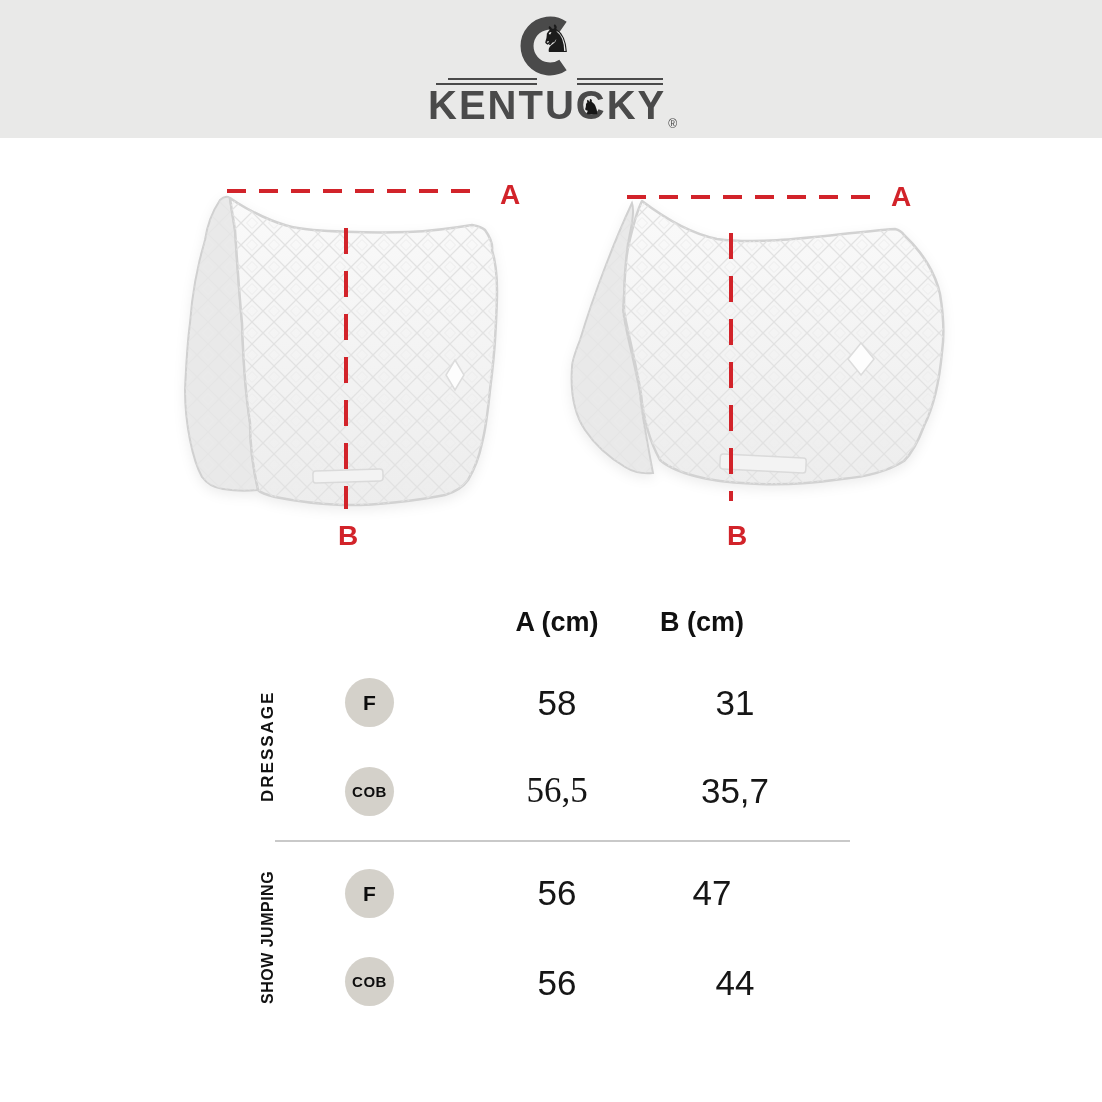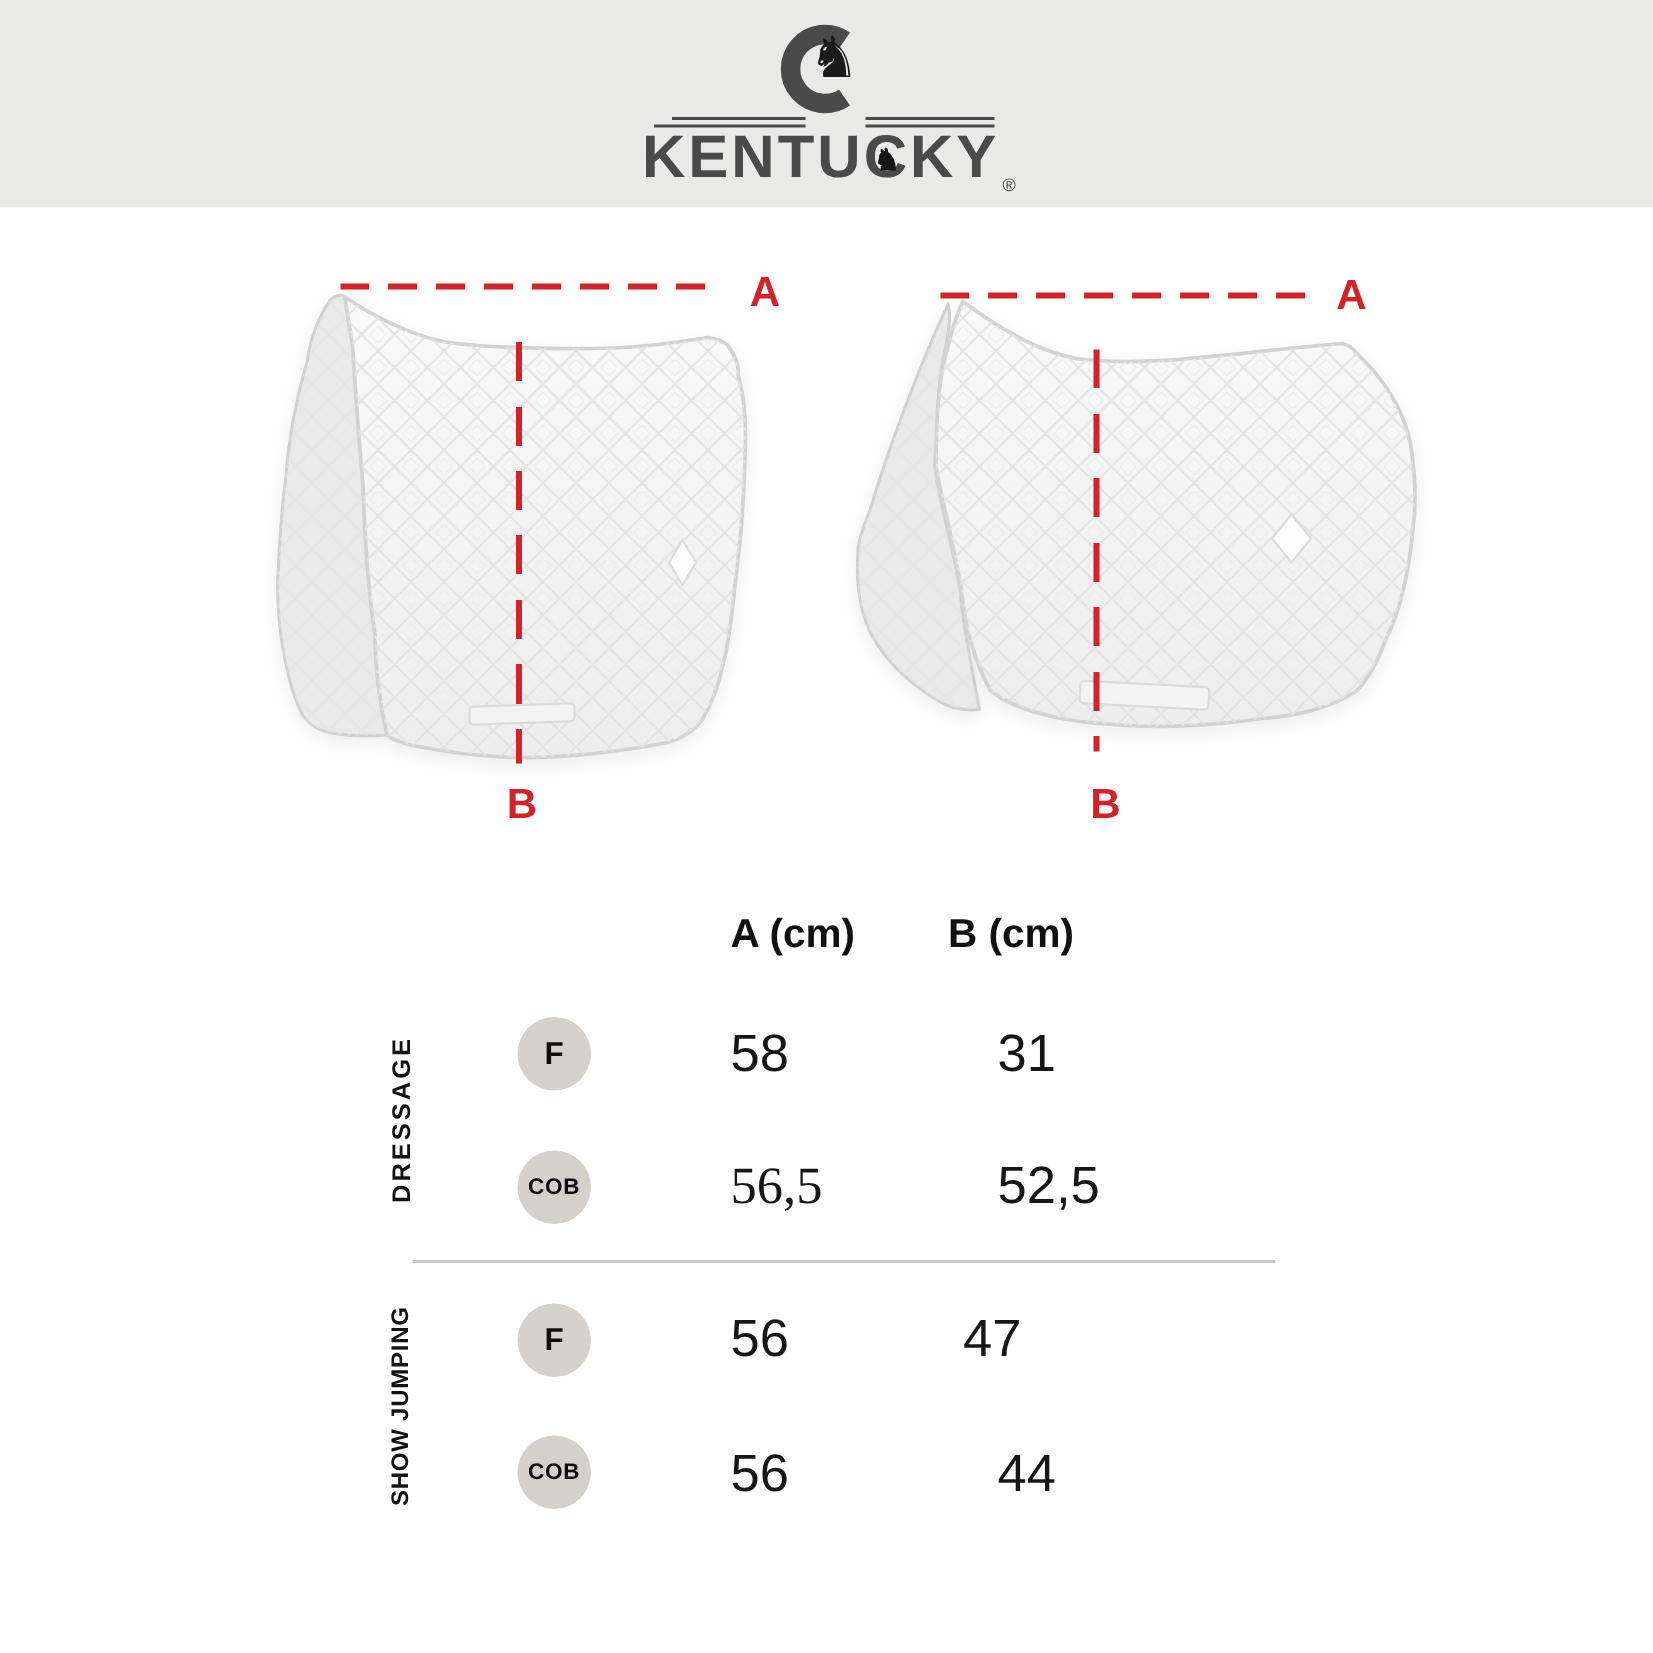--- a/index.html
+++ b/index.html
@@ -22,23 +22,23 @@
   
   .pad-svg{position:absolute;filter:drop-shadow(0 4px 6px rgba(0,0,0,0.07));}
   .dash-h{position:absolute;height:4px;
     background:repeating-linear-gradient(90deg,#d2232a 0,#d2232a 19px,transparent 19px,transparent 32px);}
   .dash-v{position:absolute;width:4px;
     background:repeating-linear-gradient(180deg,#d2232a 0,#d2232a 26px,transparent 26px,transparent 43px);}
   .red-label{position:absolute;width:32px;height:30px;line-height:30px;text-align:center;
              color:#d2232a;font-weight:700;font-size:28px;}
 
   
-  .colhead{position:absolute;width:140px;height:32px;line-height:32px;text-align:left;
+  .colhead{position:absolute;width:140px;height:32px;line-height:32px;text-align:center;
            font-weight:700;font-size:27px;color:#111;}
-  .val{position:absolute;width:140px;height:40px;line-height:40px;text-align:left;
+  .val{position:absolute;width:140px;height:40px;line-height:40px;text-align:center;
        font-size:35px;font-weight:400;color:#161616;}
   .badge{position:absolute;width:49px;height:49px;border-radius:50%;background:#d4d1ca;
          display:flex;align-items:center;justify-content:center;font-weight:700;color:#0d0d0d;}
   .badge-f{font-size:21px;}
   .badge-cob{font-size:15px;letter-spacing:.5px;}
   .vlabel{position:absolute;display:flex;align-items:center;justify-content:center;
           writing-mode:vertical-rl;transform:rotate(180deg);
           font-weight:700;color:#121212;white-space:nowrap;}
   .vlabel-1{left:246px;top:687px;width:44px;height:118px;font-size:17px;letter-spacing:2px;}
   .vlabel-2{left:246px;top:867px;width:44px;height:140px;font-size:16px;letter-spacing:.5px;}
@@ -118,21 +118,21 @@
 <div class="badge badge-f" style="left:345px;top:678px;">
     <span>F</span>
   </div>
 <div class="val" style="left:487px;top:683px;">58</div>
 <div class="val" style="left:665px;top:683px;">31</div>
 
 <div class="badge badge-cob" style="left:345px;top:767px;">
     <span>COB</span>
   </div>
 <div class="val" style="left:487px;top:771px;font-family:Liberation Serif, serif;">56,5</div>
-<div class="val" style="left:665px;top:771px;">52,5</div>
+<div class="val" style="left:665px;top:771px;">35,7</div>
 
 <div class="divider"></div>
 
 <div class="badge badge-f" style="left:345px;top:869px;">
     <span>F</span>
   </div>
 <div class="val" style="left:487px;top:873px;">56</div>
 <div class="val" style="left:642px;top:873px;">47</div>
 
 <div class="badge badge-cob" style="left:345px;top:957px;">

